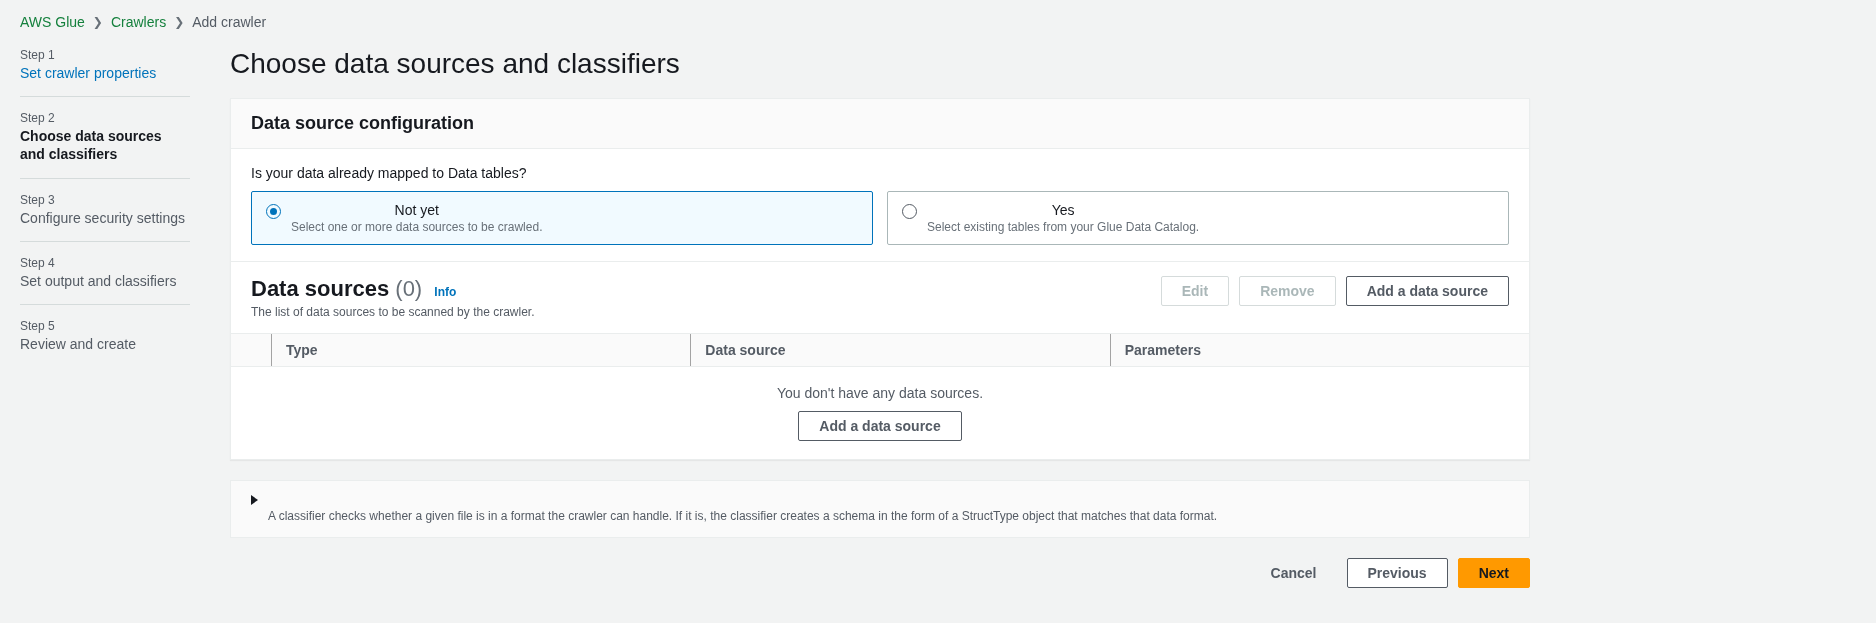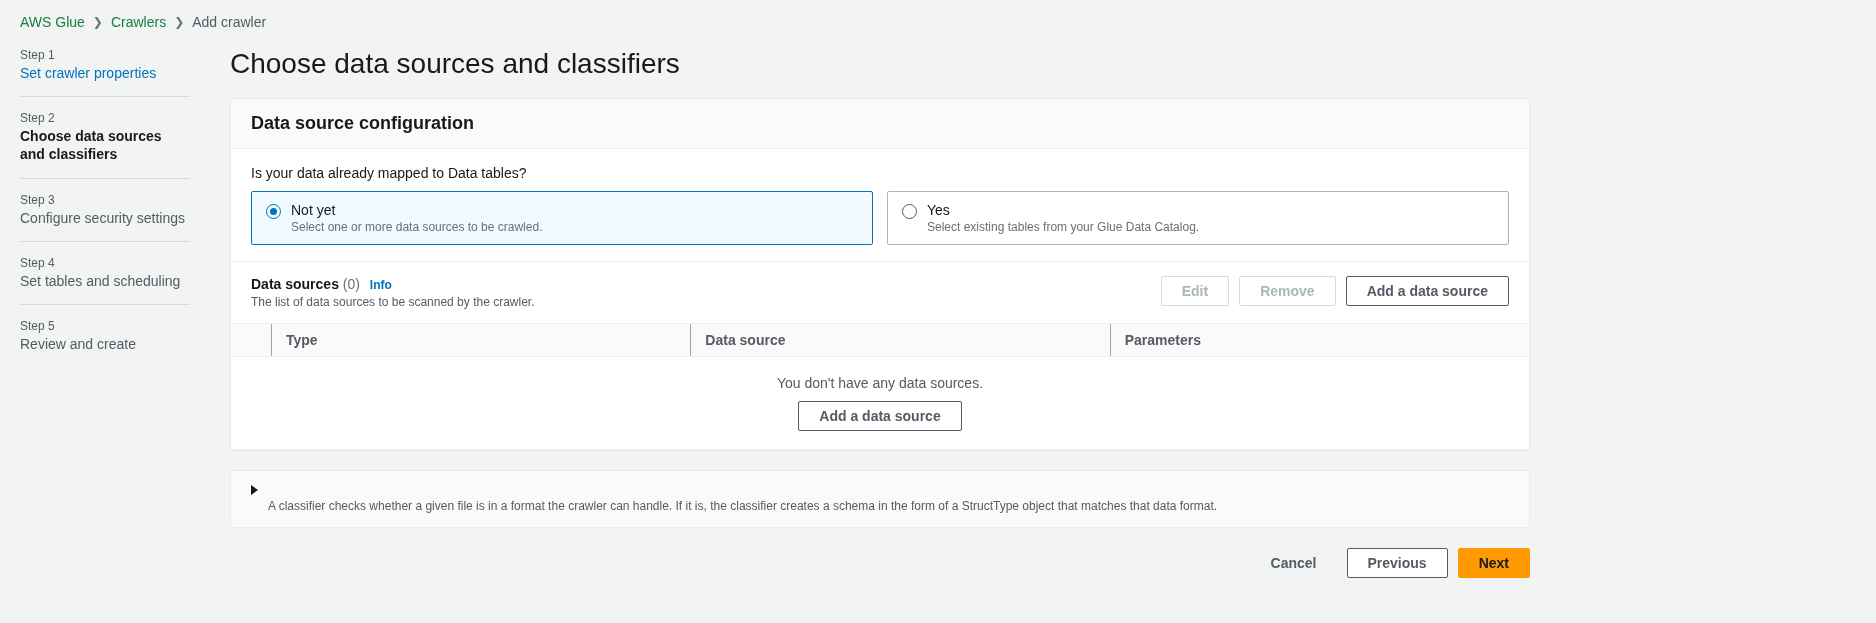--- a/index.html
+++ b/index.html
@@ -47,36 +47,37 @@
     .option-row { display: flex; gap: 14px; margin-top: 10px; }
     .option {
       flex: 1;
       border: 1px solid #aab7b8;
       border-radius: 2px;
       padding: 10px 14px;
       display: flex;
       gap: 10px;
       cursor: pointer;
       background: #fff;
+      text-align: center;
     }
     .option.selected { border-color: #0073bb; background: #f1faff; }
     .radio {
       width: 15px; height: 15px; border-radius: 50%;
       border: 1px solid #545b64; margin-top: 2px;
       flex-shrink: 0; display: flex; align-items: center; justify-content: center;
     }
     .option.selected .radio { border-color: #0073bb; }
     .option.selected .radio::after {
       content: ''; width: 7px; height: 7px; border-radius: 50%; background: #0073bb;
     }
     .opt-title { font-size: 14px; font-weight: 400; }
     .opt-desc { font-size: 12px; color: #687078; margin-top: 2px; }
     .section-divider { border-top: 1px solid #eaeded; }
     .ds-header { display: flex; justify-content: space-between; align-items: flex-start; padding: 14px 20px; }
-    .ds-title-row h2 { font-size: 14px; font-weight: 700; display: inline; }
+    .ds-title-row h2 { font-size: 22px; font-weight: 700; display: inline; }
     .ds-count { color: #687078; font-weight: 400; }
     .info-link { color: #0073bb; font-size: 12px; font-weight: 700; margin-left: 6px; cursor: pointer; }
     .ds-sub { font-size: 12px; color: #545b64; margin-top: 3px; }
     .btn-row { display: flex; gap: 10px; }
     .btn {
       border: 1px solid #545b64;
       background: #fff;
       padding: 6px 20px;
       font-size: 14px;
       cursor: pointer;
@@ -142,21 +143,21 @@
       <div class="step">
         <div class="step-num">Step 2</div>
         <div class="step-title active">Choose data sources and classifiers</div>
       </div>
       <div class="step">
         <div class="step-num">Step 3</div>
         <div class="step-title">Configure security settings</div>
       </div>
       <div class="step">
         <div class="step-num">Step 4</div>
-        <div class="step-title">Set tables and scheduling</div>
+        <div class="step-title">Set output and classifiers</div>
       </div>
       <div class="step">
         <div class="step-num">Step 5</div>
         <div class="step-title">Review and create</div>
       </div>
     </aside>
 
     <main class="main">
       <h1>Choose data sources and classifiers</h1>
 

